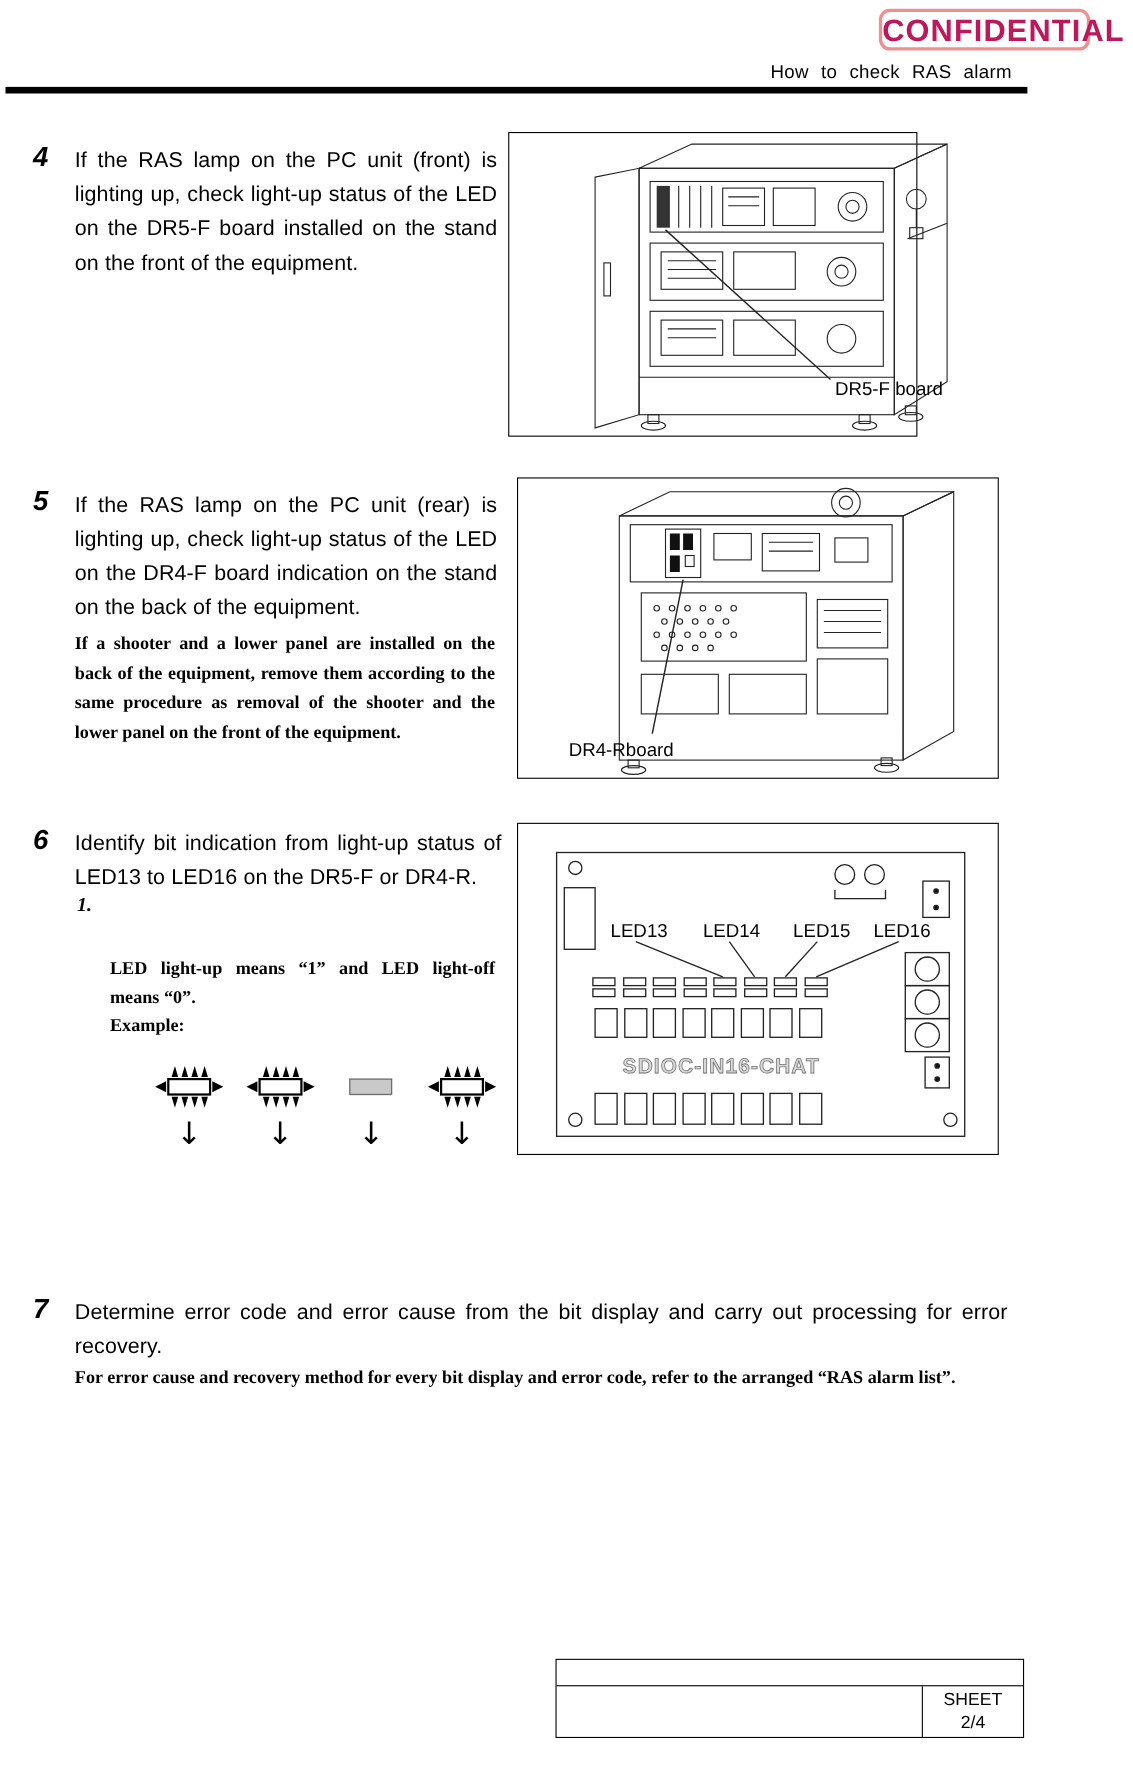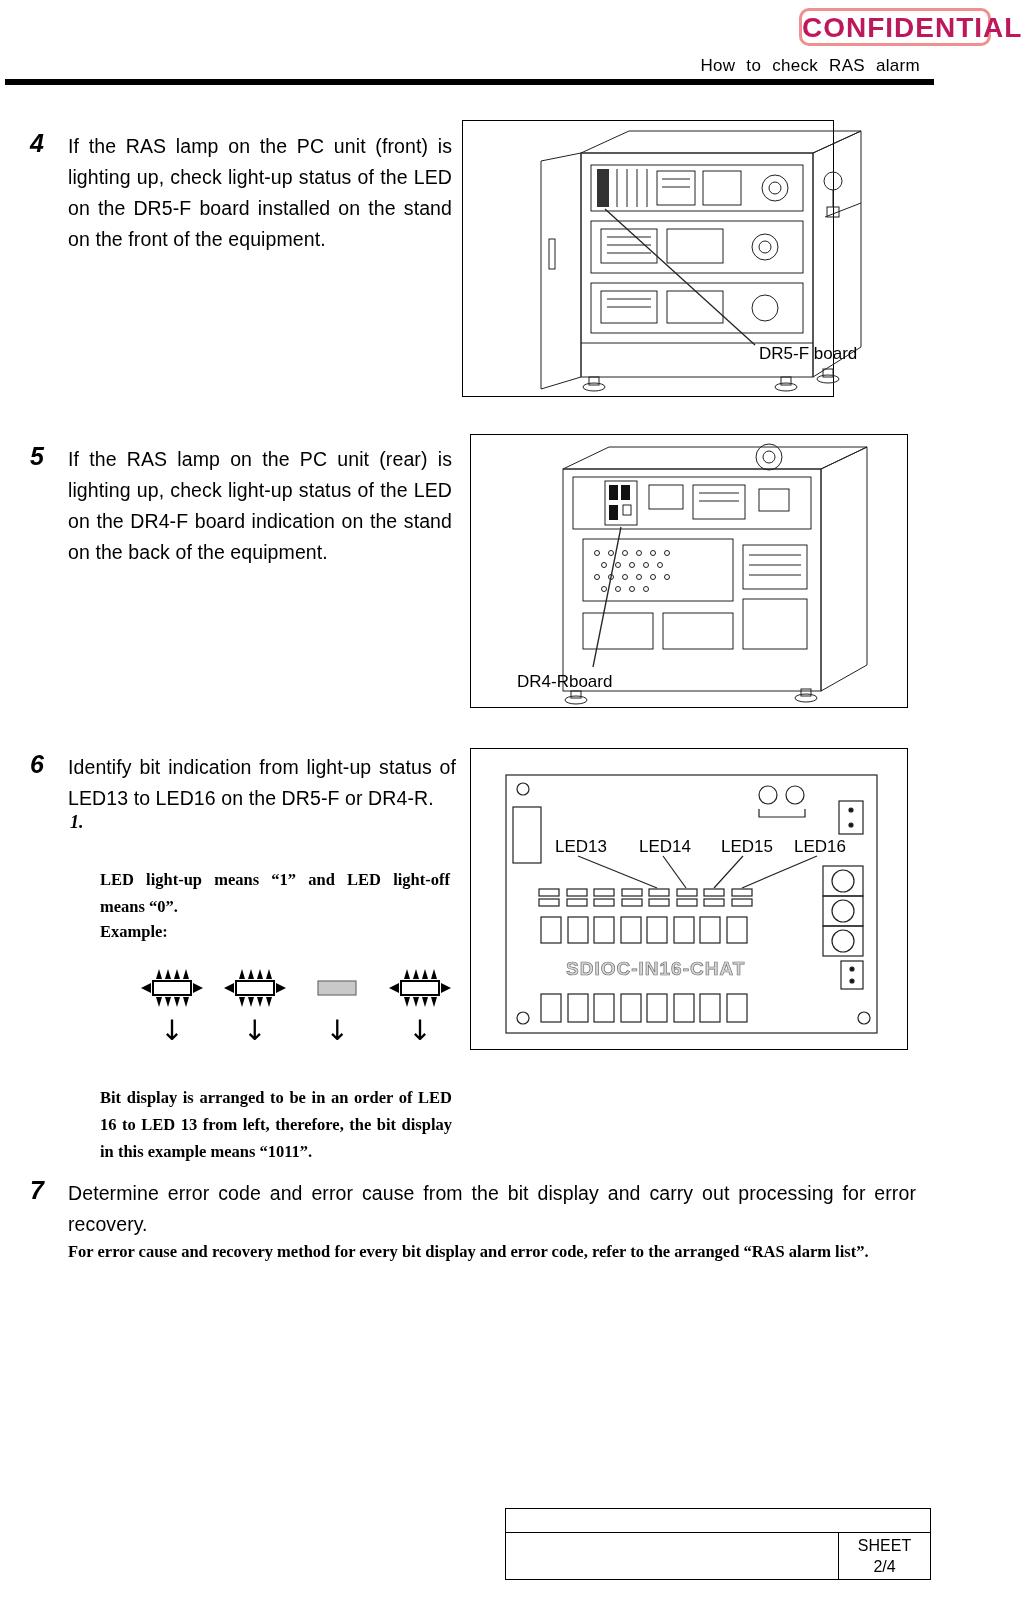--- a/index.html
+++ b/index.html
@@ -215,20 +215,21 @@
         <rect x="360" y="248" width="10" height="8"></rect>
         <ellipse cx="365" cy="258" rx="11" ry="4"></ellipse>
         <line x1="142" y1="88" x2="292" y2="224" stroke-width="1.3"></line>
       </g>
       <text x="296" y="238" class="fig-label-text">DR5-F board</text>
     </svg>
   </div>
 
   <div class="step-num" style="left:30px; top:442px;">5</div>
   <div class="step-text" style="left:68px; top:444px; width:384px;">If the RAS lamp on the PC unit (rear) is lighting up, check light-up status of the LED on the DR4-F board indication on the stand on the back of the equipment.</div>
+  <div class="serif-note" style="left:68px; top:571px; width:382px;">If a shooter and a lower panel are installed on the back of the equipment, remove them according to the same procedure as removal of the shooter and the lower panel on the front of the equipment.</div>
 
   <div class="figure" style="left:470px; top:434px; width:438px; height:274px;">
     <svg width="436" height="272" viewBox="0 0 436 272">
       <g fill="none" stroke="#222" stroke-width="1">
         <polygon points="92,34 138,12 396,12 350,34"></polygon>
         <polygon points="350,34 396,12 396,230 350,256"></polygon>
         <rect x="92" y="34" width="258" height="222"></rect>
         <circle cx="298" cy="22" r="13"></circle>
         <circle cx="298" cy="22" r="6"></circle>
         <rect x="102" y="42" width="238" height="52"></rect>
@@ -360,21 +361,20 @@
     </span>
   </div>
 
   <div class="arrow-row">
     <span class="arrow-cell">↓</span>
     <span class="arrow-cell">↓</span>
     <span class="arrow-cell">↓</span>
     <span class="arrow-cell">↓</span>
   </div>
 
-  <div class="serif-note" style="left:100px; top:1084px; width:352px;">Bit display is arranged to be in an order of LED 16 to LED 13 from left, therefore, the bit display in this example means “1011”.</div>
 
   <div class="figure" style="left:470px; top:748px; width:438px; height:302px;">
     <svg width="436" height="300" viewBox="0 0 436 300">
       <g fill="none" stroke="#222" stroke-width="1.2">
         <rect x="35" y="26" width="371" height="258"></rect>
         <circle cx="52" cy="40" r="6"></circle>
         <circle cx="52" cy="269" r="6"></circle>
         <circle cx="393" cy="269" r="6"></circle>
         <circle cx="297" cy="46" r="9"></circle>
         <circle cx="324" cy="46" r="9"></circle>

